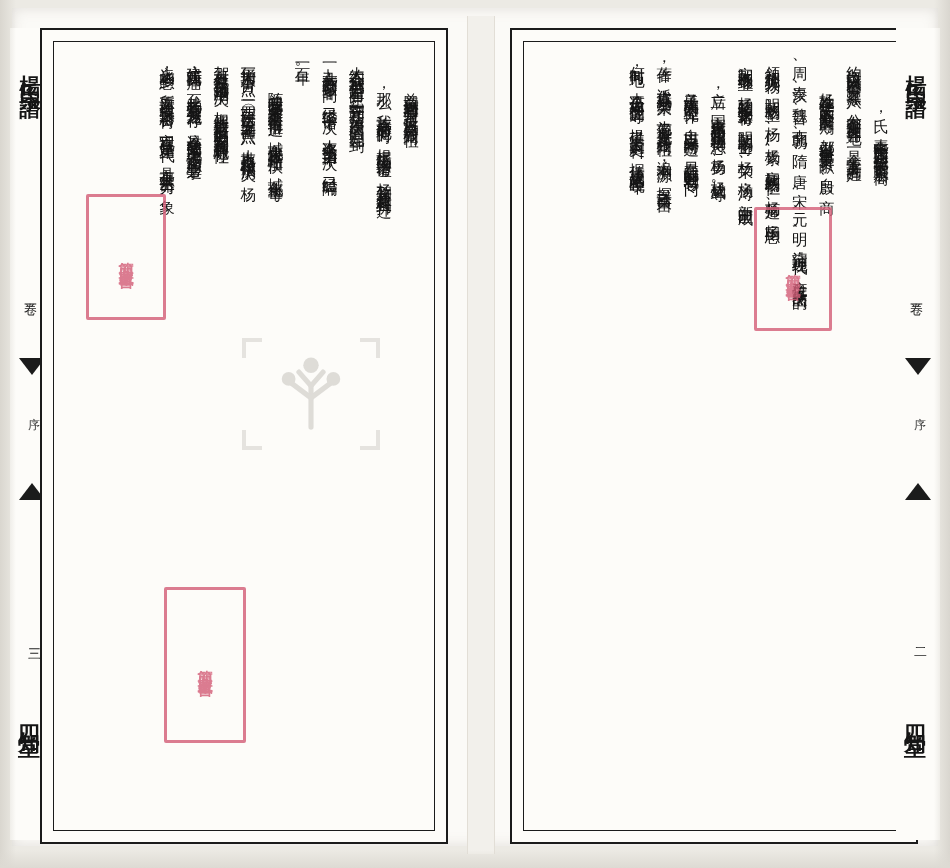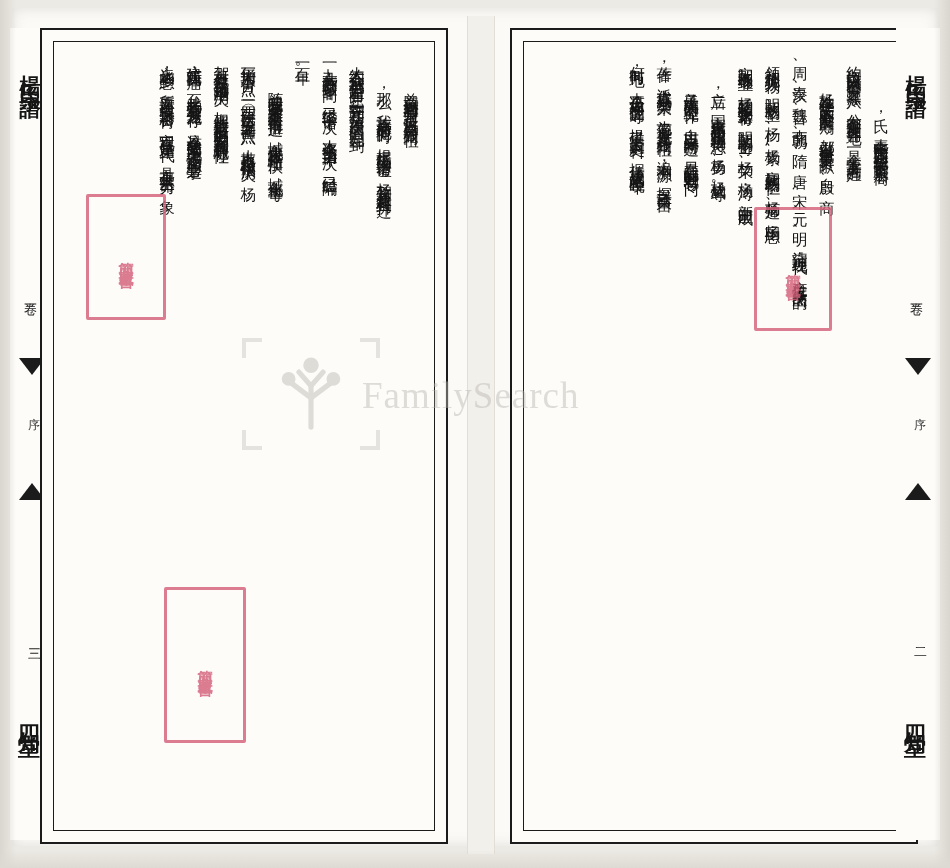--- a/index.html
+++ b/index.html
@@ -316,21 +316,20 @@
           <path d="M50 58 L74 40"></path>
           <path d="M50 44 L36 28"></path>
           <path d="M50 44 L64 28"></path>
         </g>
         <g fill="#b9b6b0">
           <circle cx="50" cy="20" r="9"></circle>
           <circle cx="24" cy="36" r="8"></circle>
           <circle cx="76" cy="36" r="8"></circle>
         </g>
       </svg>
-      <div class="wm-text">FamilySearch</div>
     </div>
 
   </div>
 
   <div class="edge-shadow-l"></div>
   <div class="edge-shadow-r"></div>
   <div class="edge-shadow-b"></div>
 </div>
 
 </body></html>

